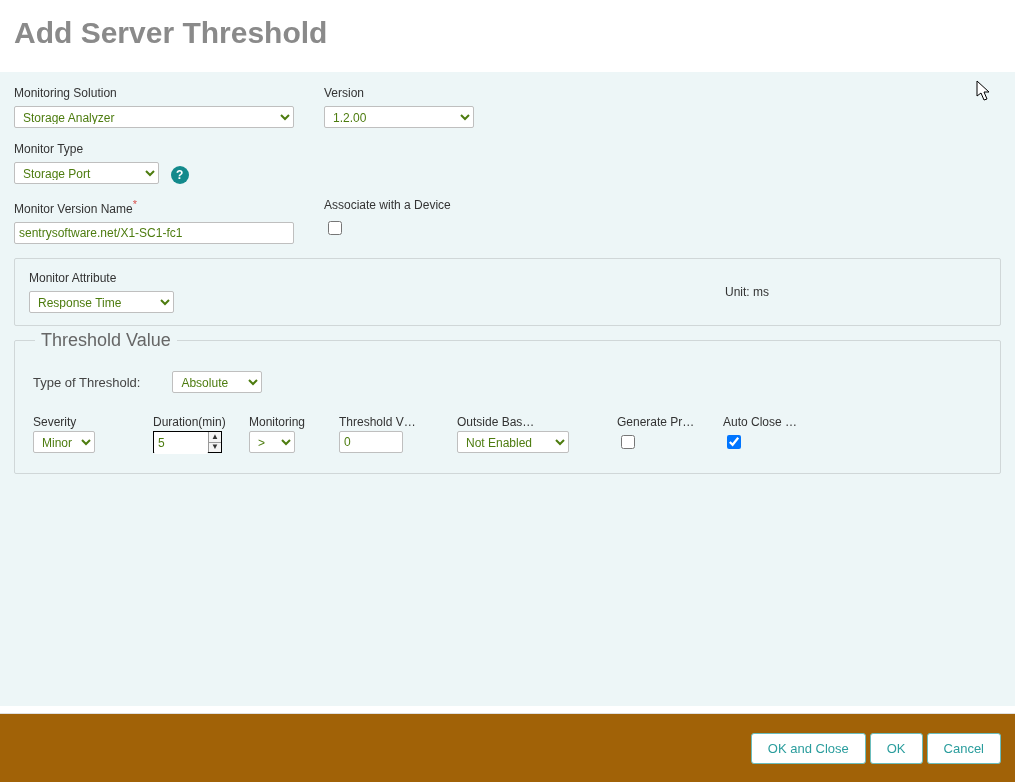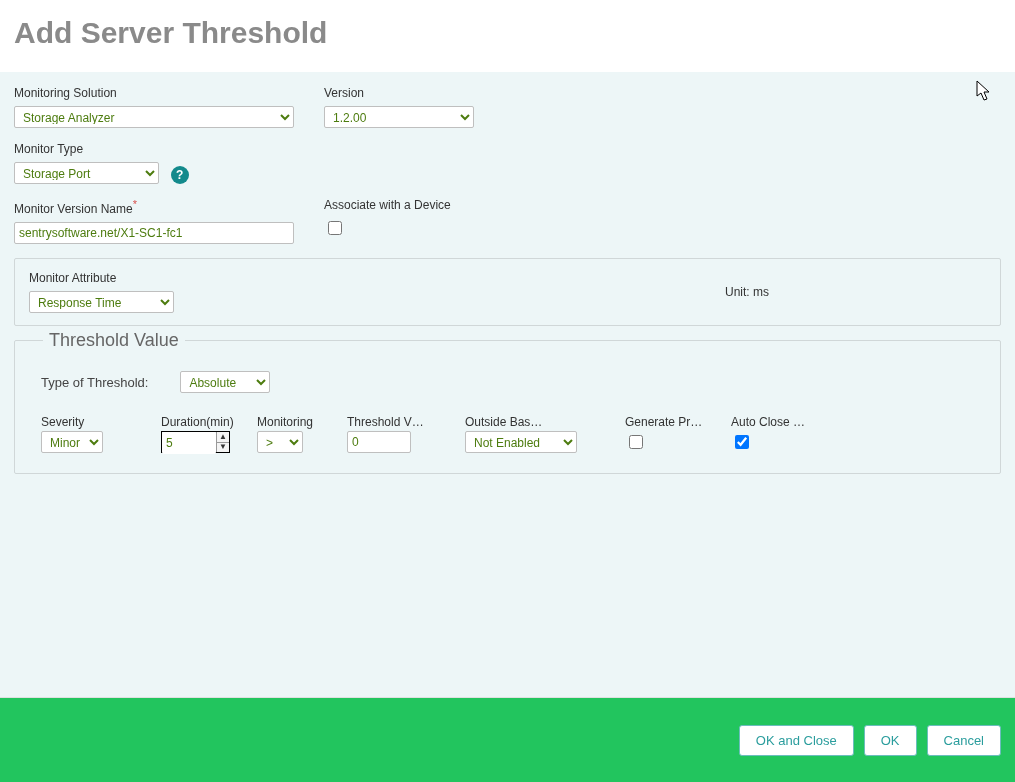--- a/index.html
+++ b/index.html
@@ -18,40 +18,40 @@
   .w-lg{width:280px}
   .w-md{width:150px}
   .w-sm{width:145px}
   .w-xs{width:90px}
   .w-xxs{width:62px}
   .help-icon{display:inline-flex;width:18px;height:18px;border-radius:50%;background:#138a8c;color:#fff;align-items:center;justify-content:center;font-weight:bold;font-size:12px;margin-left:8px;vertical-align:middle}
   .cb{width:14px;height:14px;vertical-align:middle}
   .panel{border:1px solid #d0d7d8;border-radius:2px;padding:12px 14px 12px 14px;margin-top:4px;margin-bottom:4px;position:relative}
   .panel-row{display:flex;align-items:center}
   .unit{position:absolute;left:710px;top:26px;font-size:12px}
-  fieldset.thr{border:1px solid #d0d7d8;border-radius:2px;margin:0;padding:20px 18px 20px 26px}
+  fieldset.thr{border:1px solid #d0d7d8;border-radius:2px;margin:0;padding:20px 18px 20px 18px}
   fieldset.thr>legend{font-size:18px;color:#666;font-weight:400;padding:0 6px;margin-left:2px}
   .type-row{display:flex;align-items:center;gap:32px;margin-bottom:22px}
   .type-row .lbl{font-size:13px;color:#444}
   .grid{display:flex}
   .gcol{display:flex;flex-direction:column;gap:2px}
   .gcol .hdr{font-size:12px;color:#333;white-space:nowrap;overflow:hidden;text-overflow:ellipsis}
   .gc-sev{width:120px}
   .gc-dur{width:96px}
   .gc-cmp{width:90px}
   .gc-thv{width:118px}
   .gc-ob{width:160px}
   .gc-gp{width:106px}
   .gc-ac{width:106px}
   .spin-wrap{display:inline-flex;border:1px solid #000;height:22px;box-sizing:border-box}
   .spin-wrap input{border:none;outline:none;width:54px;padding:0 4px;font-size:12px}
   .spin-btns{display:flex;flex-direction:column;border-left:1px solid #999}
   .spin-btns span{width:12px;height:10px;display:flex;align-items:center;justify-content:center;font-size:8px;background:#f4f4f4;cursor:pointer;line-height:1}
   .spin-btns span:first-child{border-bottom:1px solid #999}
-  .footer{position:absolute;left:0;right:0;bottom:0;height:60px;border-top:1px solid #e0e0e0;background:#22c55e;display:flex;align-items:center;justify-content:flex-end;padding:12px 14px;gap:10px}
+  .footer{position:absolute;left:0;right:0;bottom:0;height:60px;border-top:1px solid #e0e0e0;background:#a16207;display:flex;align-items:center;justify-content:flex-end;padding:4px 14px;gap:4px}
   .btn{border:1px solid #6bbdbd;color:#2a9d9d;background:#fff;border-radius:3px;padding:7px 16px;font-size:13px;cursor:pointer}
   .cursor{position:absolute;left:976px;top:80px;pointer-events:none}
   .cursor svg{width:16px;height:22px}
   .gcol .ctrl{height:22px;display:flex;align-items:center}
 </style>
 </head>
 <body>
 
 <div class="header">
   <h1 class="title">Add Server Threshold</h1>

